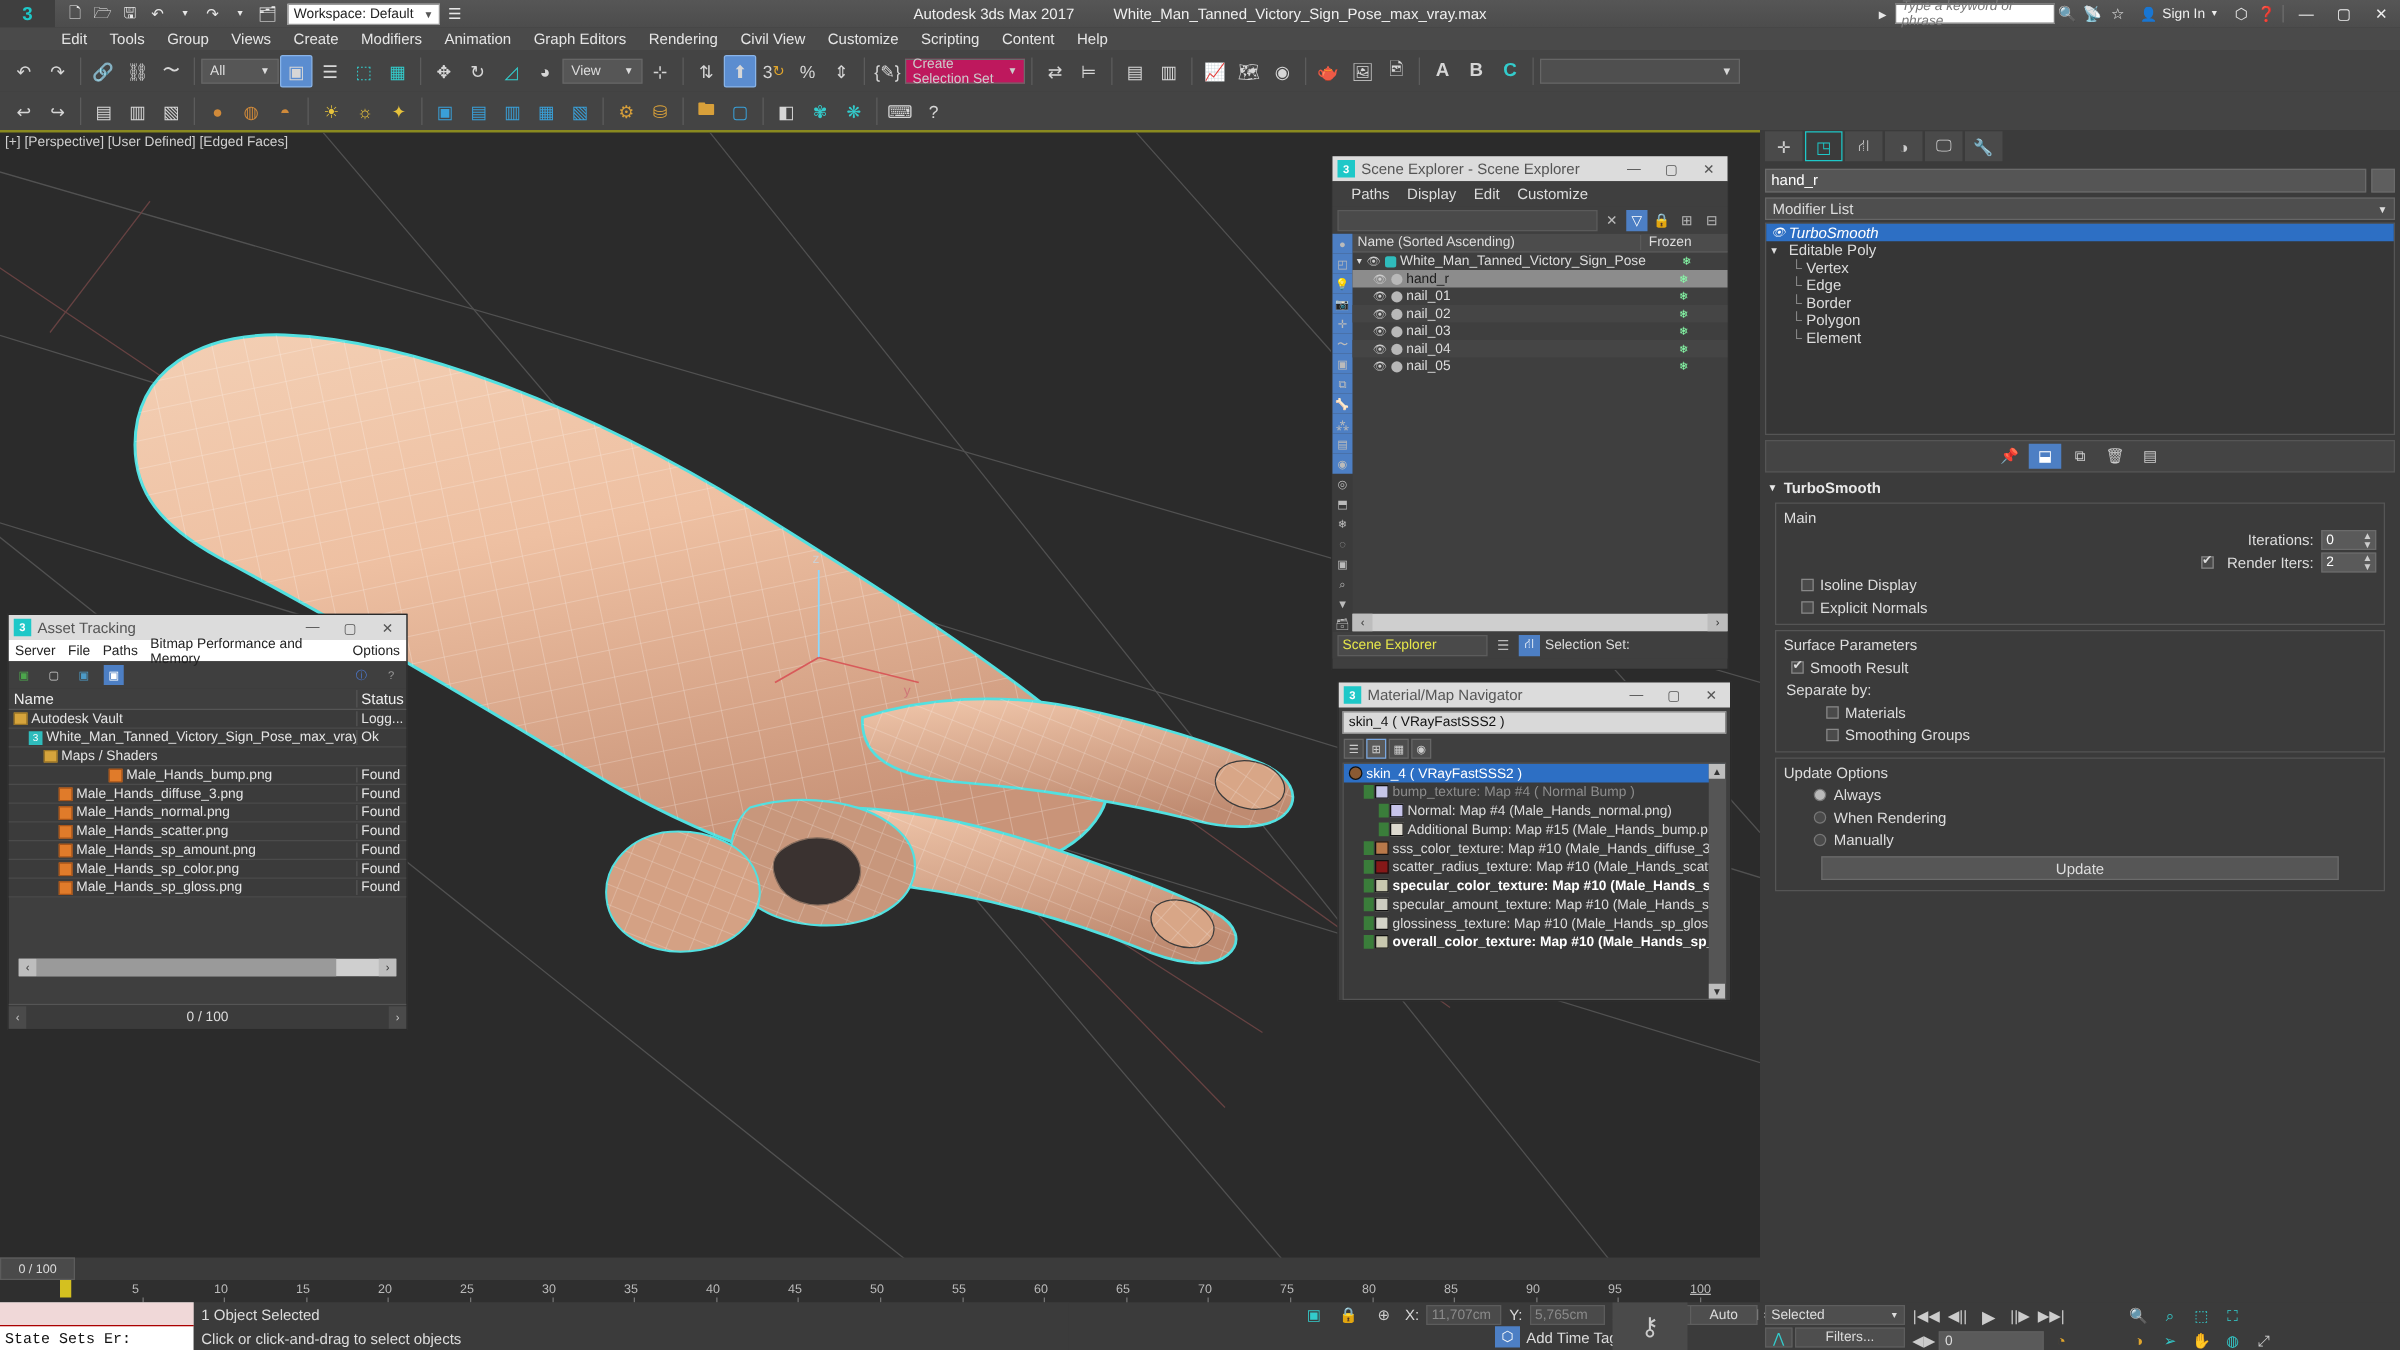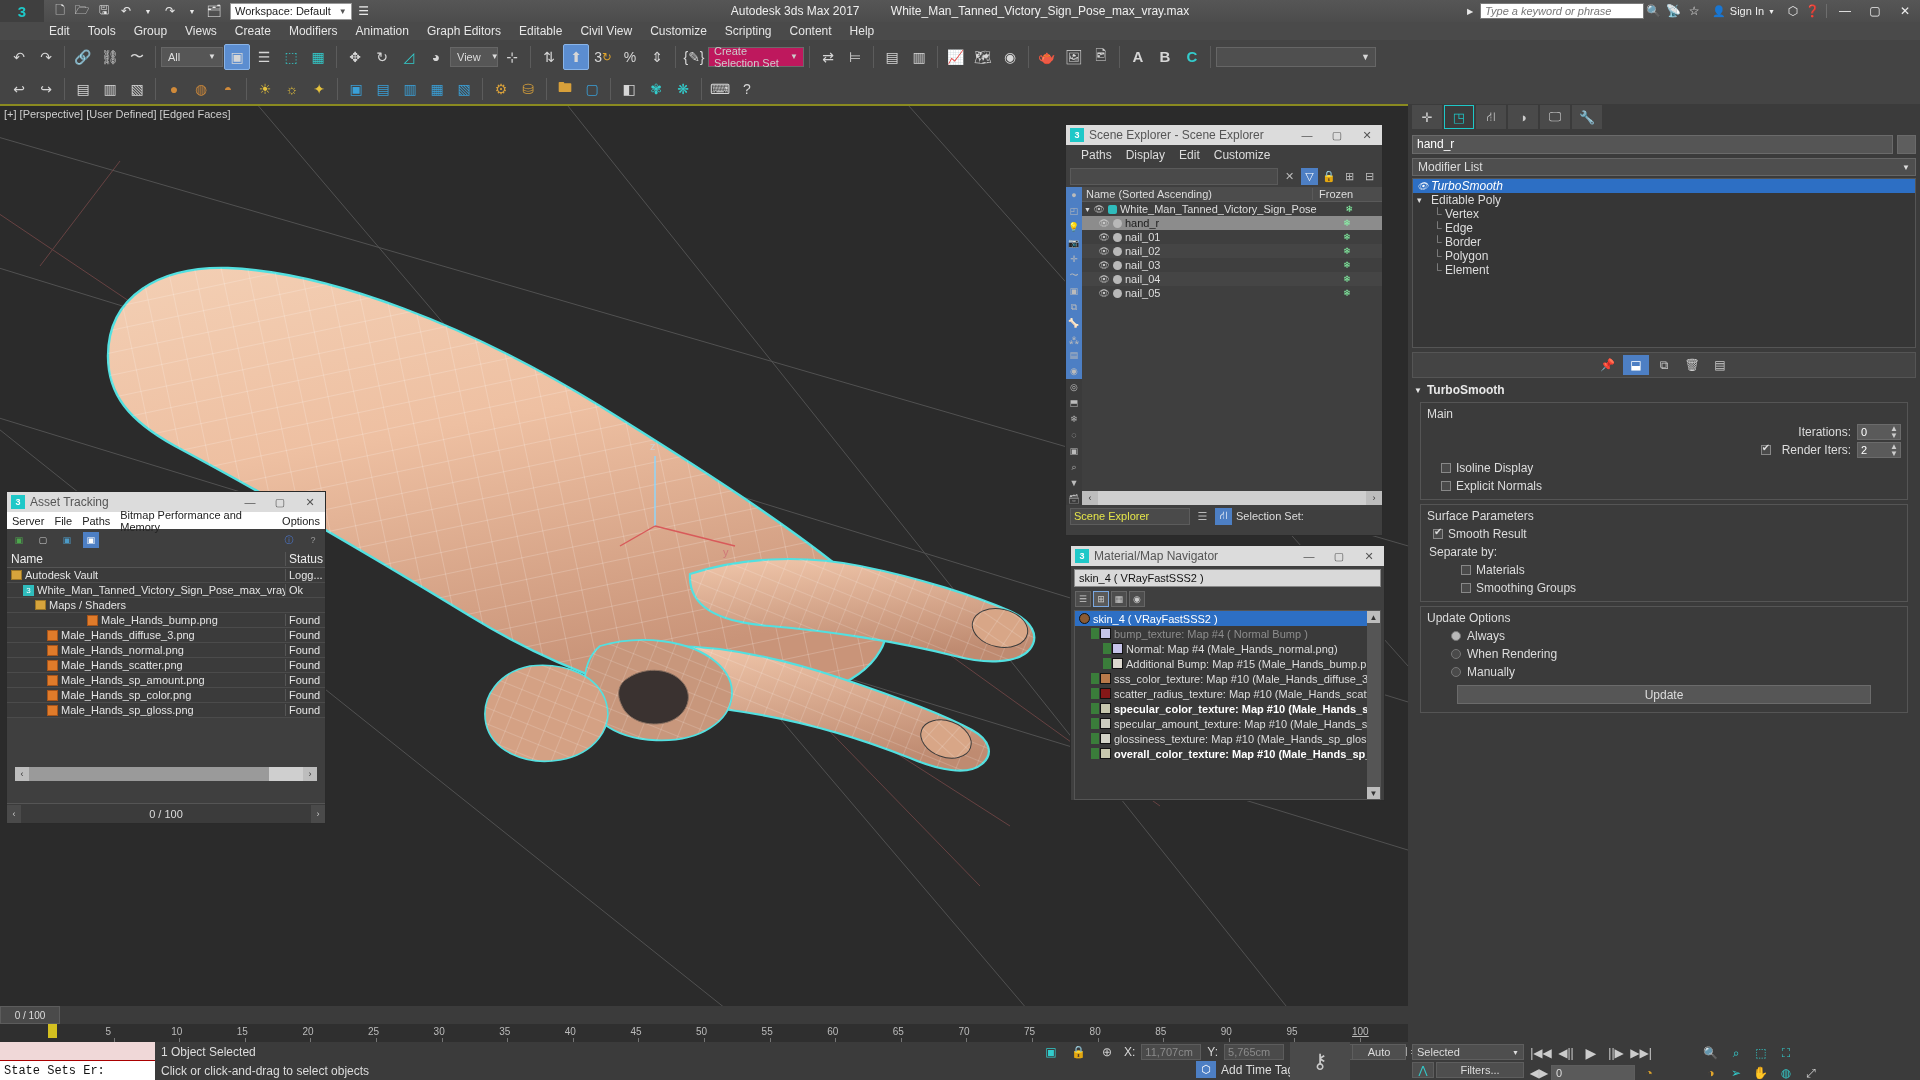--- a/index.html
+++ b/index.html
@@ -35,21 +35,21 @@
     display:flex; align-items:center; padding:0 4px; font-size:11px; margin-left:4px;
   }
   .ws-arrow { margin-left:8px; font-size:8px; color:#555; }
   .title-center {
     position:absolute; left:0; right:0; text-align:center;
     font-size:12px; color:#efefef; pointer-events:none;
   }
   .title-center span { margin:0 14px; }
   .tb-right { position:absolute; right:0; top:0; height:22px; display:flex; align-items:center; }
   .search-box {
-    width:164px; height:16px; background:#fff; border:1px solid #7a7a7a;
+    width:128px; height:16px; background:#fff; border:1px solid #7a7a7a;
     color:#777; font-style:italic; font-size:11px; padding:4px 4px;
     display:flex; align-items:center;
   }
   .signin { font-size:11px; color:#eee; padding:0 8px; display:flex; align-items:center; gap:4px;}
   .wbtn { width:30px; height:22px; display:flex; align-items:center; justify-content:center; color:#eee; font-size:12px;}
 
   
   .menubar {
     position:absolute; left:0; top:22px; width:1920px; height:18px;
     background:#4a4a4a; display:flex; align-items:center; padding-left:40px;
@@ -263,21 +263,21 @@
 
   <div class="menubar">
     <div class="mi">Edit</div>
     <div class="mi">Tools</div>
     <div class="mi">Group</div>
     <div class="mi">Views</div>
     <div class="mi">Create</div>
     <div class="mi">Modifiers</div>
     <div class="mi">Animation</div>
     <div class="mi">Graph Editors</div>
-    <div class="mi">Editable</div>
+    <div class="mi">Rendering</div>
     <div class="mi">Civil View</div>
     <div class="mi">Customize</div>
     <div class="mi">Scripting</div>
     <div class="mi">Content</div>
     <div class="mi">Help</div>
   </div>
 
   <div class="toolbar1">
     <div class="tbtn">↶</div>
     <div class="tbtn">↷</div>
@@ -292,21 +292,21 @@
     </div>
     <div class="tbtn on">▣</div>
     <div class="tbtn">☰</div>
     <div class="tbtn" style="color:#3cc">⬚</div>
     <div class="tbtn" style="color:#3cc">▦</div>
     <div class="vsep"></div>
     <div class="tbtn">✥</div>
     <div class="tbtn">↻</div>
     <div class="tbtn" style="color:#3cc">◿</div>
     <div class="tbtn">◕</div>
-    <div class="combo" style="width:48px">
+    <div class="combo" style="width:64px">
       <span>View</span>
       <span class="ca">▼</span>
     </div>
     <div class="tbtn">⊹</div>
     <div class="vsep"></div>
     <div class="tbtn">⇅</div>
     <div class="tbtn on">⬆</div>
     <div class="tbtn">3<sup style="color:#e0a52c">↻</sup></div>
     <div class="tbtn">%</div>
     <div class="tbtn">⇕</div>

